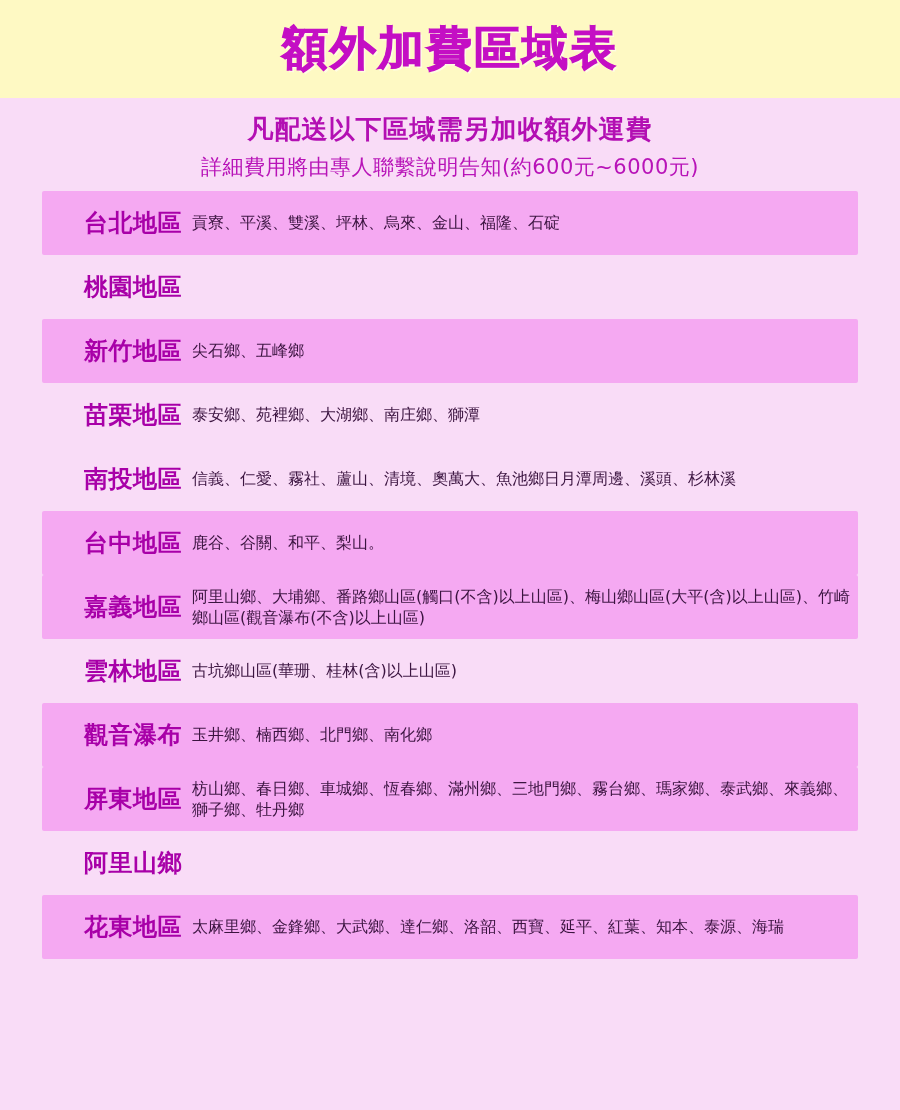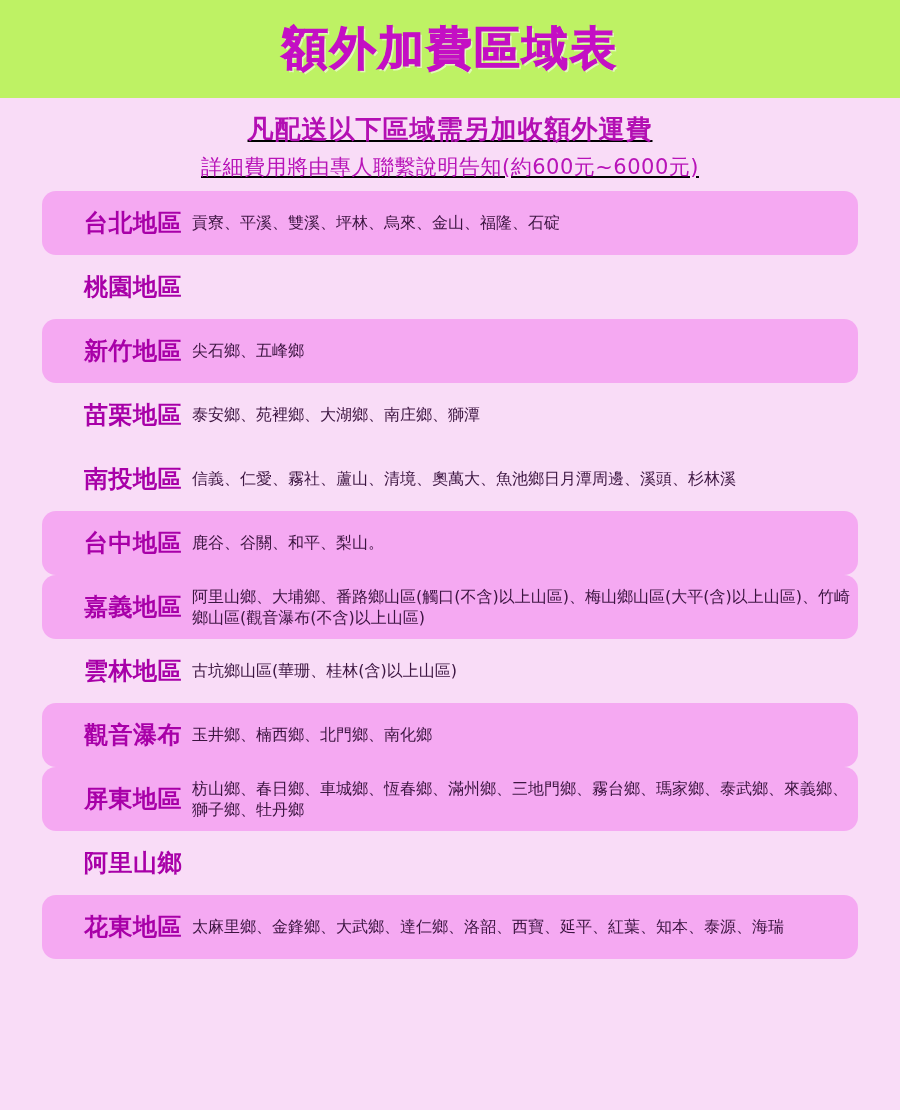--- a/index.html
+++ b/index.html
@@ -14,58 +14,57 @@
     overflow: hidden;
   }
   .page {
     width: 900px;
     height: 1110px;
     position: relative;
     background: #f9dcf7;
   }
   .title-bar {
     height: 98px;
-    background: #bef264;
+    background: #fef9c3;
     display: flex;
     align-items: center;
     justify-content: center;
   }
   .title {
     font-size: 46px;
     font-weight: bold;
     color: #c40fc4;
     letter-spacing: 2px;
     -webkit-text-stroke: 1px #c40fc4;
     text-shadow: 2px 2px 0 rgba(255,255,255,0.55);
   }
   .subtitle-block {
     text-align: center;
     padding-top: 14px;
     padding-bottom: 10px;
-    text-decoration: underline;
   }
   .subtitle-main {
     font-size: 26px;
     font-weight: bold;
     color: #b30fb3;
     letter-spacing: 1px;
   }
   .subtitle-sub {
     font-size: 21px;
     color: #b814b8;
     margin-top: 6px;
     letter-spacing: 0.5px;
   }
   .rows {
     padding: 0 42px;
   }
   .row {
     display: flex;
     align-items: center;
-    border-radius: 14px;
+    border-radius: 2px;
     min-height: 52px;
     padding: 6px 0;
   }
   .row.alt {
     background: #f5a9f2;
   }
   .row-label {
     width: 150px;
     flex: 0 0 150px;
     text-align: right;

